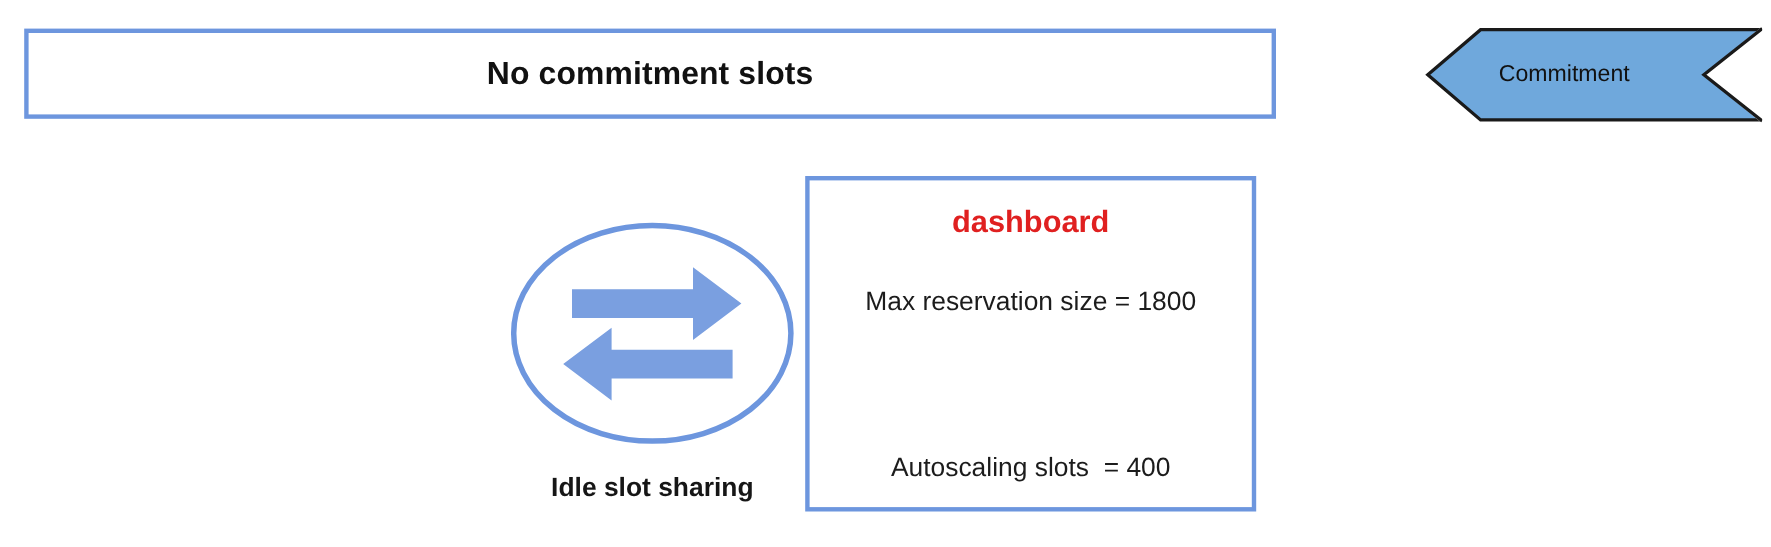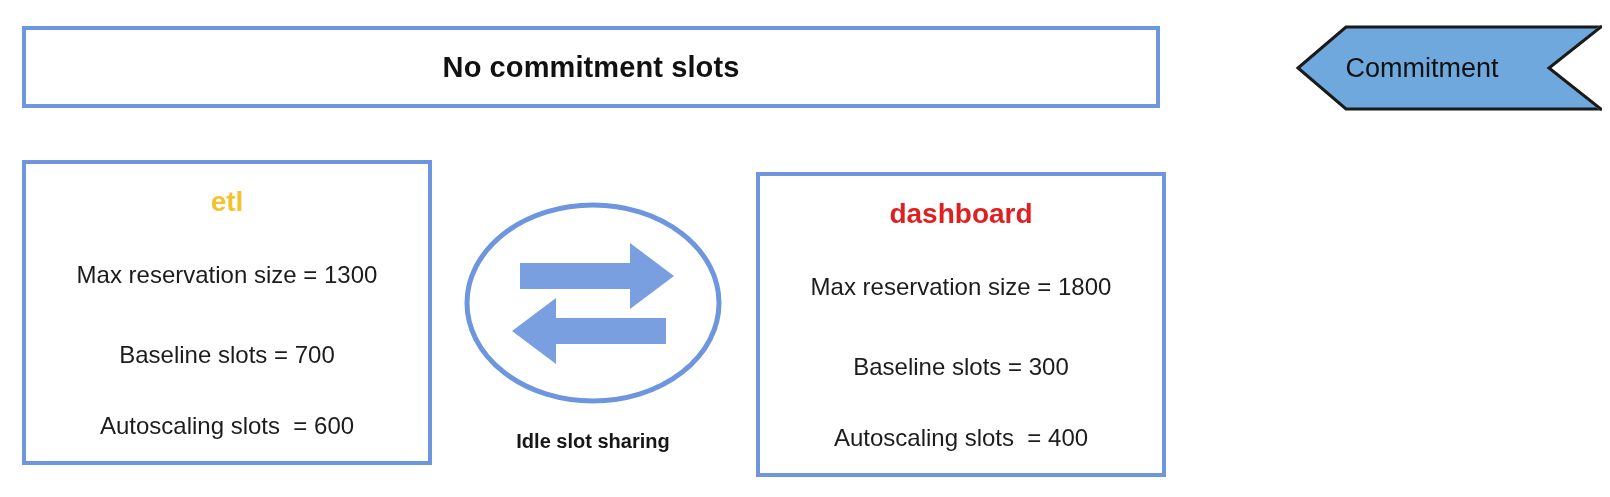--- a/index.html
+++ b/index.html
@@ -48,21 +48,21 @@
   .res-box {
     position: absolute;
     top: 160px;
     width: 410px;
     height: 305px;
     border: 4px solid #6d96de;
     background: #ffffff;
     box-sizing: border-box;
   }
   .res-box.left  { left: 22px; }
-  .res-box.right { left: 756px; margin-top: 12px; }
+  .res-box.right { left: 732px; }
 
   .res-title {
     position: absolute;
     left: 0;
     right: 0;
     top: 22px;
     text-align: center;
     font-size: 28px;
     font-weight: 700;
   }
@@ -95,21 +95,21 @@
     position: absolute;
     left: 0;
     top: 0;
   }
   .sharing-caption {
     position: absolute;
     left: 0;
     right: 0;
     top: 232px;
     text-align: center;
-    font-size: 20px;
+    font-size: 24px;
     font-weight: 600;
     color: #161616;
   }
 
   
   .chevron {
     position: absolute;
     width: 360px;
     height: 88px;
   }
@@ -120,46 +120,39 @@
 
   .chevron-label {
     position: absolute;
     left: 0;
     right: 0;
     top: 0;
     height: 88px;
     display: flex;
     align-items: center;
     justify-content: center;
-    font-size: 27px;
+    font-size: 21px;
     font-weight: 400;
     color: #111111;
     pointer-events: none;
   }
 </style>
 </head>
 <body>
 
 <div class="canvas">
 
   <div class="commitment-box">
     <span class="commitment-box-label">No commitment slots</span>
   </div>
 
-  <div class="res-box left">
-    <div class="res-title etl">etl</div>
-    <div class="res-line l1">Max reservation size = 1300</div>
-    <div class="res-line l2">Baseline slots = 700</div>
-    <div class="res-line l3">Autoscaling slots  = 600</div>
-  </div>
 
   <div class="res-box right">
     <div class="res-title dashboard">dashboard</div>
     <div class="res-line l1">Max reservation size = 1800</div>
-    <div class="res-line l2">Baseline slots = 300</div>
     <div class="res-line l3">Autoscaling slots  = 400</div>
   </div>
 
   <div class="sharing-group">
     <svg class="sharing-svg" width="262" height="220" viewBox="0 0 262 220">
       <ellipse cx="131" cy="105" rx="126" ry="98" fill="none" stroke="#6d96de" stroke-width="5"></ellipse>
 
       <polygon points="58,65 168,65 168,45 212,78 168,111 168,91 58,91" fill="#7a9fe0"></polygon>
 
       <polygon points="204,120 94,120 94,100 50,133 94,166 94,146 204,146" fill="#7a9fe0"></polygon>

